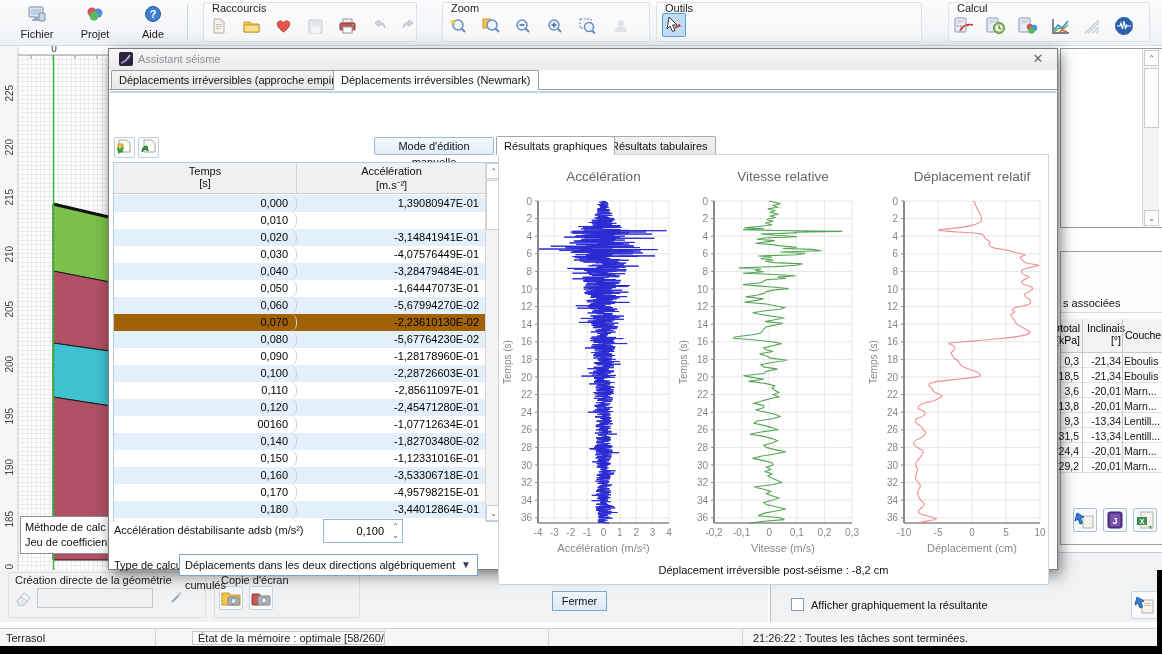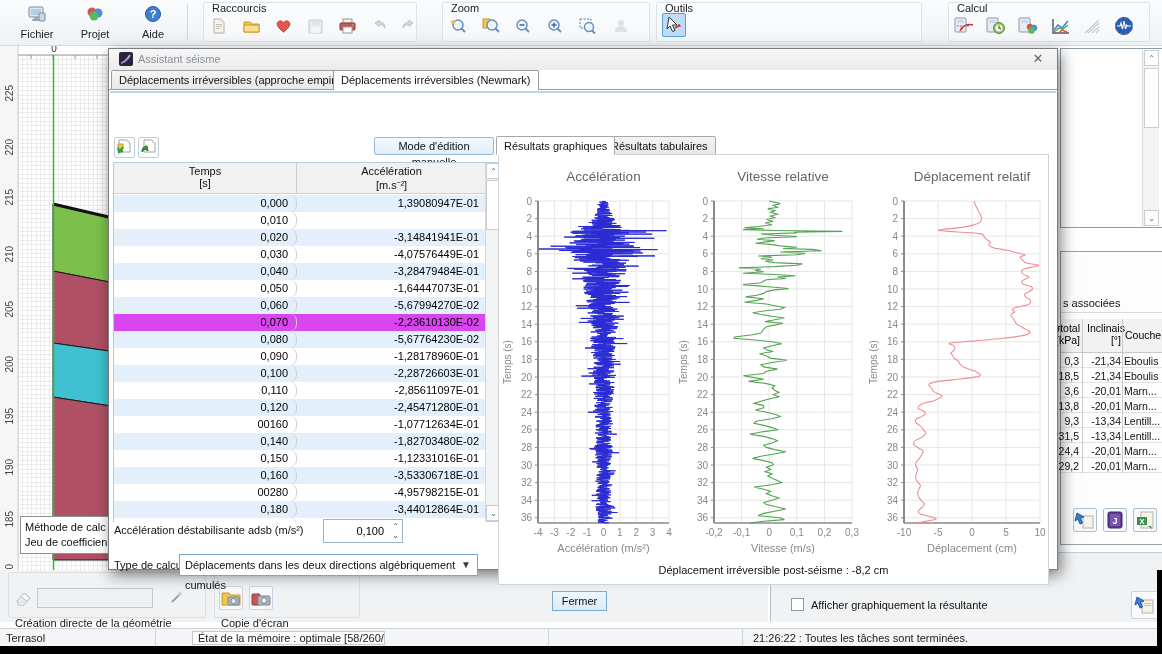--- a/index.html
+++ b/index.html
@@ -22,21 +22,21 @@
      background-image:
        repeating-linear-gradient(to right, #ebebeb 0 1px, transparent 1px 4.4px),
        repeating-linear-gradient(to bottom, #ebebeb 0 1px, transparent 1px 4.4px),
        repeating-linear-gradient(to right, #dedede 0 1px, transparent 1px 22px),
        repeating-linear-gradient(to bottom, #dedede 0 1px, transparent 1px 22px);
   }
   .elev { position:absolute; left:1px; width:16px; text-align:center; font-size:10px; color:#444; transform:rotate(-90deg); }
   
   #botbar { left:0; top:570px; width:768px; height:52px; background:#f0f2f4; z-index:2; }
   .bgroup { position:absolute; top:2px; height:46px; border:1px solid #dcdfe3; border-radius:2px; }
-  .bgroup .glabel { position:absolute; left:6px; top:1px; font-size:11px; color:#222; white-space:nowrap;margin-top:43px; }
+  .bgroup .glabel { position:absolute; left:6px; top:1px; font-size:11px; color:#222; white-space:nowrap; }
   #rb-panel { left:770px; top:552px; width:392px; height:70px; background:#f0f2f4; border-left:1px solid #b9bfc6; border-top:1px solid #c6ccd2; z-index:2; }
   
   #rpanel1 { left:1060px; top:48px; width:103px; height:180px; background:#fff; border:1px solid #8f9aa5; z-index:2; }
   #rpanel2 { left:1060px; top:251px; width:103px; height:294px; background:#fdfdfd; border:1px solid #98a2ac; border-right:none; z-index:2; }
   .sbar { position:absolute; right:3px; top:1px; width:17px; bottom:1px; background:#f1f3f5; border-left:1px solid #d5d9dd; }
   .sarrow { position:absolute; left:1px; width:15px; height:16px; background:#fdfdfd; border:1px solid #c9cdd2; color:#505a64; font-size:8px; text-align:center; line-height:15px; }
   .rp2-row { position:absolute; left:0; width:100%; font-size:10.5px; color:#111; }
   .rp2-cell { position:absolute; top:0; white-space:nowrap; }
   
   #statusbar { left:0; top:628px; width:1162px; height:18px; background:#f4f5f6; border-top:1px solid #cfd3d7; font-size:11px; color:#222; z-index:3; }
@@ -528,21 +528,21 @@
             <span class="c2">-3,28479484E-01</span>
           </div>
           <div class="trow" style="top: 85px; background: rgb(255, 255, 255);">
             <span class="c1">0,050</span>
             <span class="c2">-1,64447073E-01</span>
           </div>
           <div class="trow" style="top: 102px; background: rgb(227, 240, 251);">
             <span class="c1">0,060</span>
             <span class="c2">-5,67994270E-02</span>
           </div>
-          <div class="trow" style="top: 119px; background: #d946ef;">
+          <div class="trow" style="top: 119px; background: #a16207;">
             <span class="c1">0,070</span>
             <span class="c2">-2,23610130E-02</span>
           </div>
           <div class="trow" style="top: 136px; background: rgb(227, 240, 251);">
             <span class="c1">0,080</span>
             <span class="c2">-5,67764230E-02</span>
           </div>
           <div class="trow" style="top: 153px; background: rgb(255, 255, 255);">
             <span class="c1">0,090</span>
             <span class="c2">-1,28178960E-01</span>
@@ -569,21 +569,21 @@
           </div>
           <div class="trow" style="top: 255px; background: rgb(255, 255, 255);">
             <span class="c1">0,150</span>
             <span class="c2">-1,12331016E-01</span>
           </div>
           <div class="trow" style="top: 272px; background: rgb(227, 240, 251);">
             <span class="c1">0,160</span>
             <span class="c2">-3,53306718E-01</span>
           </div>
           <div class="trow" style="top: 289px; background: rgb(255, 255, 255);">
-            <span class="c1">00280</span>
+            <span class="c1">0,170</span>
             <span class="c2">-4,95798215E-01</span>
           </div>
           <div class="trow" style="top: 306px; background: rgb(227, 240, 251);">
             <span class="c1">0,180</span>
             <span class="c2">-3,44012864E-01</span>
           </div>
           <div class="trow" style="top: 323px; background: rgb(255, 255, 255);">
             <span class="c1">0,190</span>
             <span class="c2">4,63398780E-02</span>
           </div>

